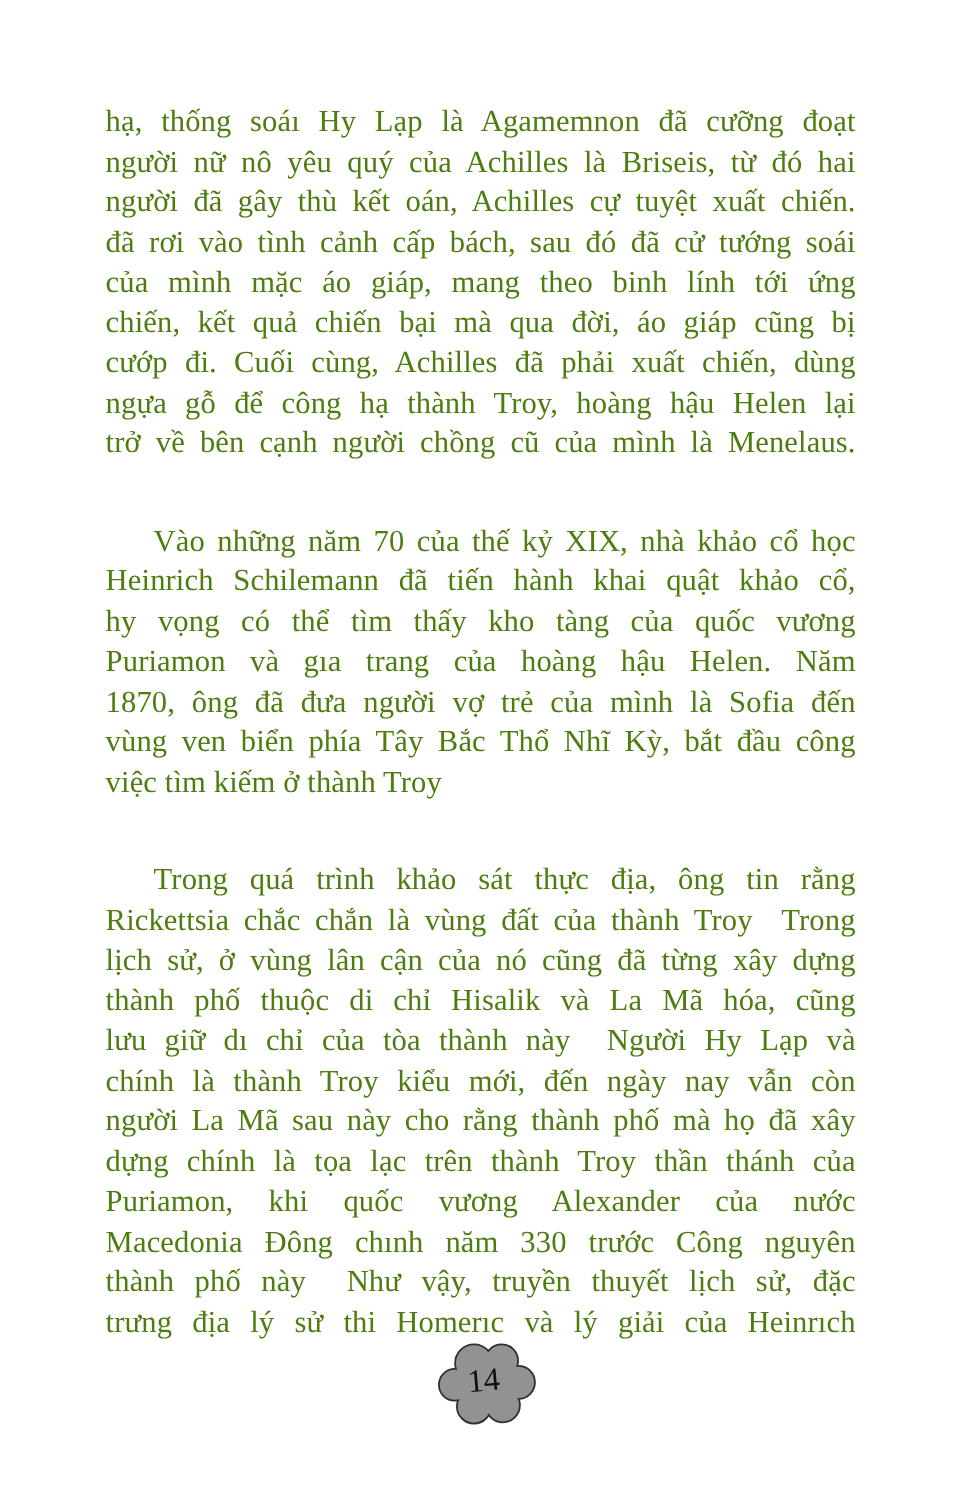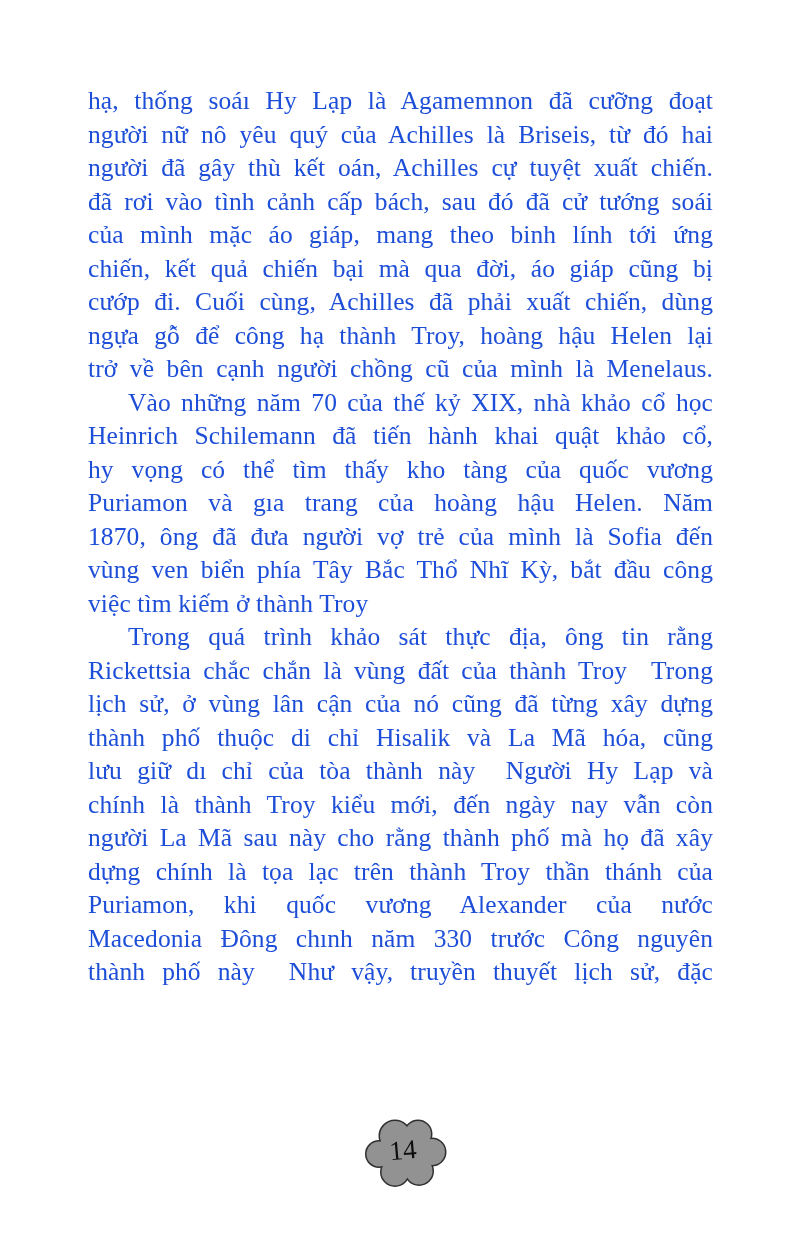--- a/index.html
+++ b/index.html
@@ -15,36 +15,37 @@
     overflow: hidden;
     font-family: "Liberation Serif", "DejaVu Serif", serif;
   }
   .text-block {
     position: absolute;
     left: 88px;
     top: 84px;
     width: 625px;
     font-size: 25.5px;
     line-height: 33.5px;
-    color: #1d4ed8;
+    color: #4d7c0f;
     letter-spacing: 0.1px;
   }
   .paragraph { margin: 0; padding: 0; }
   .ln {
     text-align: justify;
     text-align-last: justify;
     white-space: nowrap;
     height: 33.5px;
   }
   .ln.flush {
     text-align: right;
     text-align-last: left;
   }
   .ln.indent {
     padding-left: 40px;
+    margin-top: 48px;
   }
   .page-number-badge {
     position: absolute;
     left: 365px;
     top: 1118px;
     width: 82px;
     height: 72px;
   }
   .page-number-badge svg {
     position: absolute;
@@ -97,20 +98,21 @@
       <div class="ln">Rickettsia chắc chắn là vùng đất của thành Troy&nbsp; Trong</div>
       <div class="ln">lịch sử, ở vùng lân cận của nó cũng đã từng xây dựng</div>
       <div class="ln">thành phố thuộc di chỉ Hisalik và La Mã hóa, cũng</div>
       <div class="ln">lưu giữ dı chỉ của tòa thành này&nbsp; Người Hy Lạp và</div>
       <div class="ln">chính là thành Troy kiểu mới, đến ngày nay vẫn còn</div>
       <div class="ln">người La Mã sau này cho rằng thành phố mà họ đã xây</div>
       <div class="ln">dựng chính là tọa lạc trên thành Troy thần thánh của</div>
       <div class="ln">Puriamon, khi quốc vương Alexander của nước</div>
       <div class="ln">Macedonia Đông chınh năm 330 trước Công nguyên</div>
       <div class="ln">thành phố này&nbsp; Như vậy, truyền thuyết lịch sử, đặc</div>
+      <div class="ln">trưng địa lý sử thi Homerıc và lý giải của Heinrıch</div>
     </div>
 
   </div>
 
   <div class="page-number-badge">
     <svg viewBox="0 0 82 72">
 
       <g stroke-width="3" stroke="#2f2f2f" fill="#929292">
         <circle cx="30" cy="18" r="15"></circle>
         <circle cx="53" cy="16" r="13"></circle>

